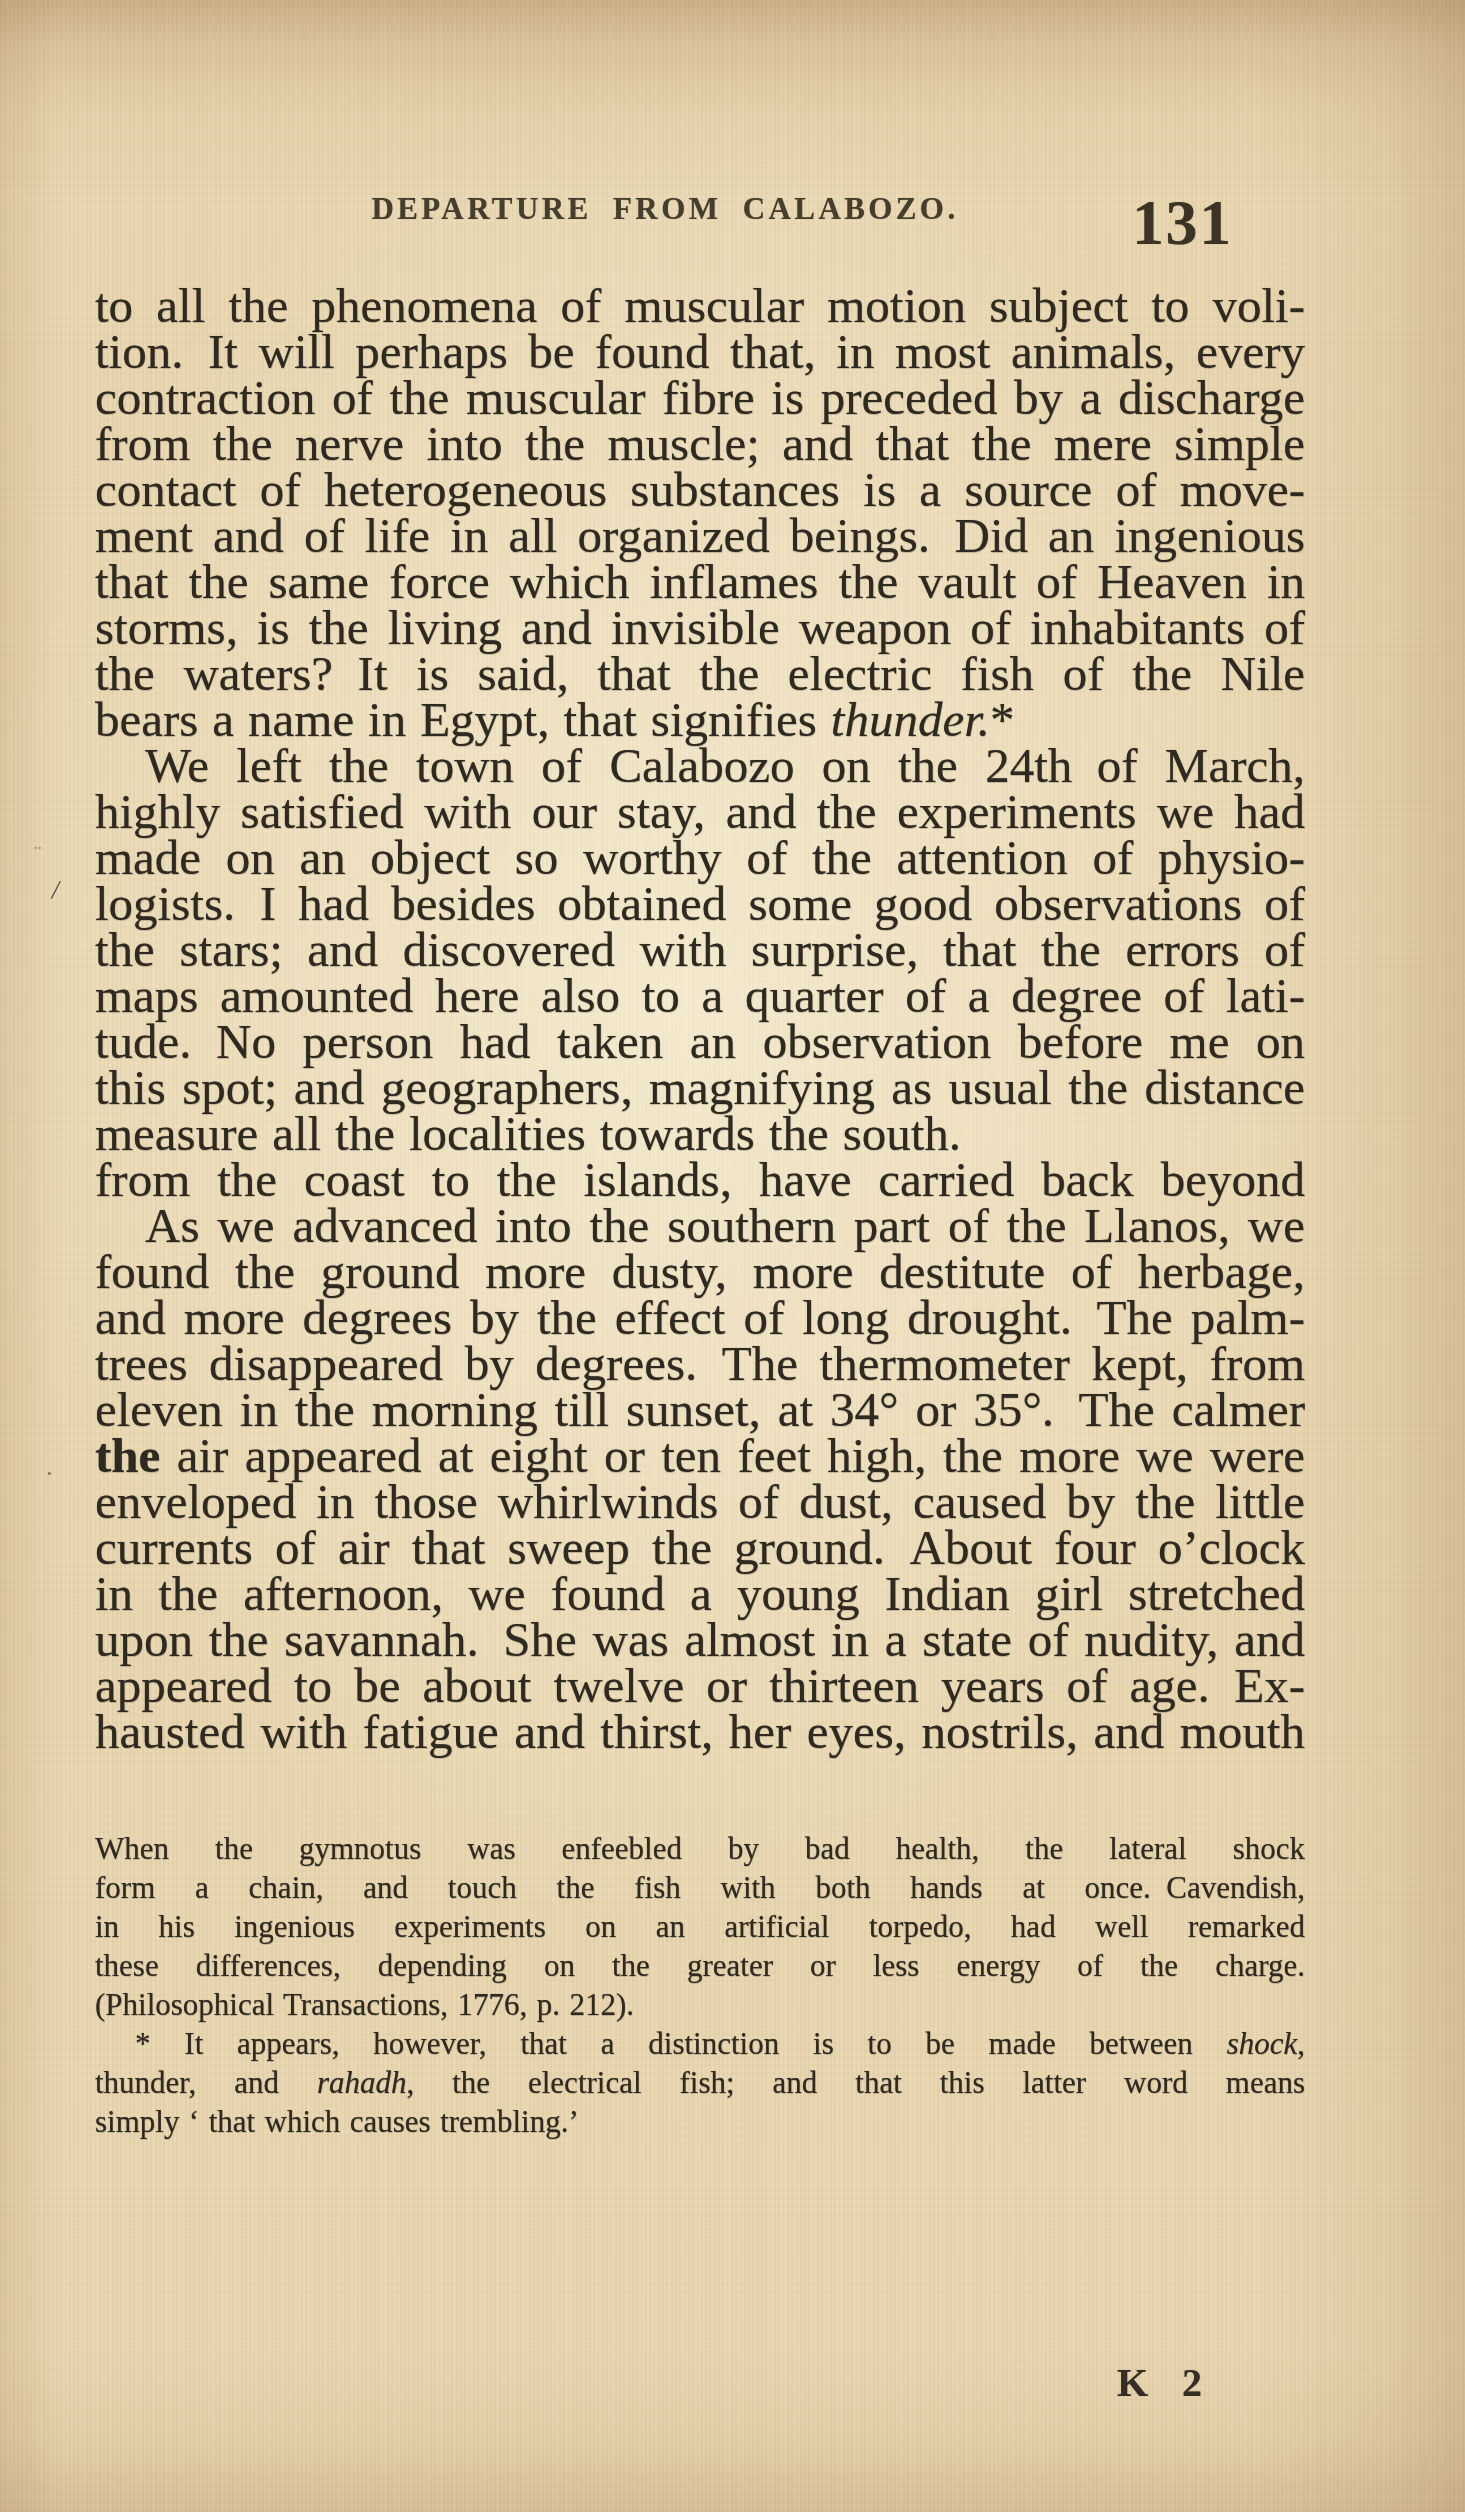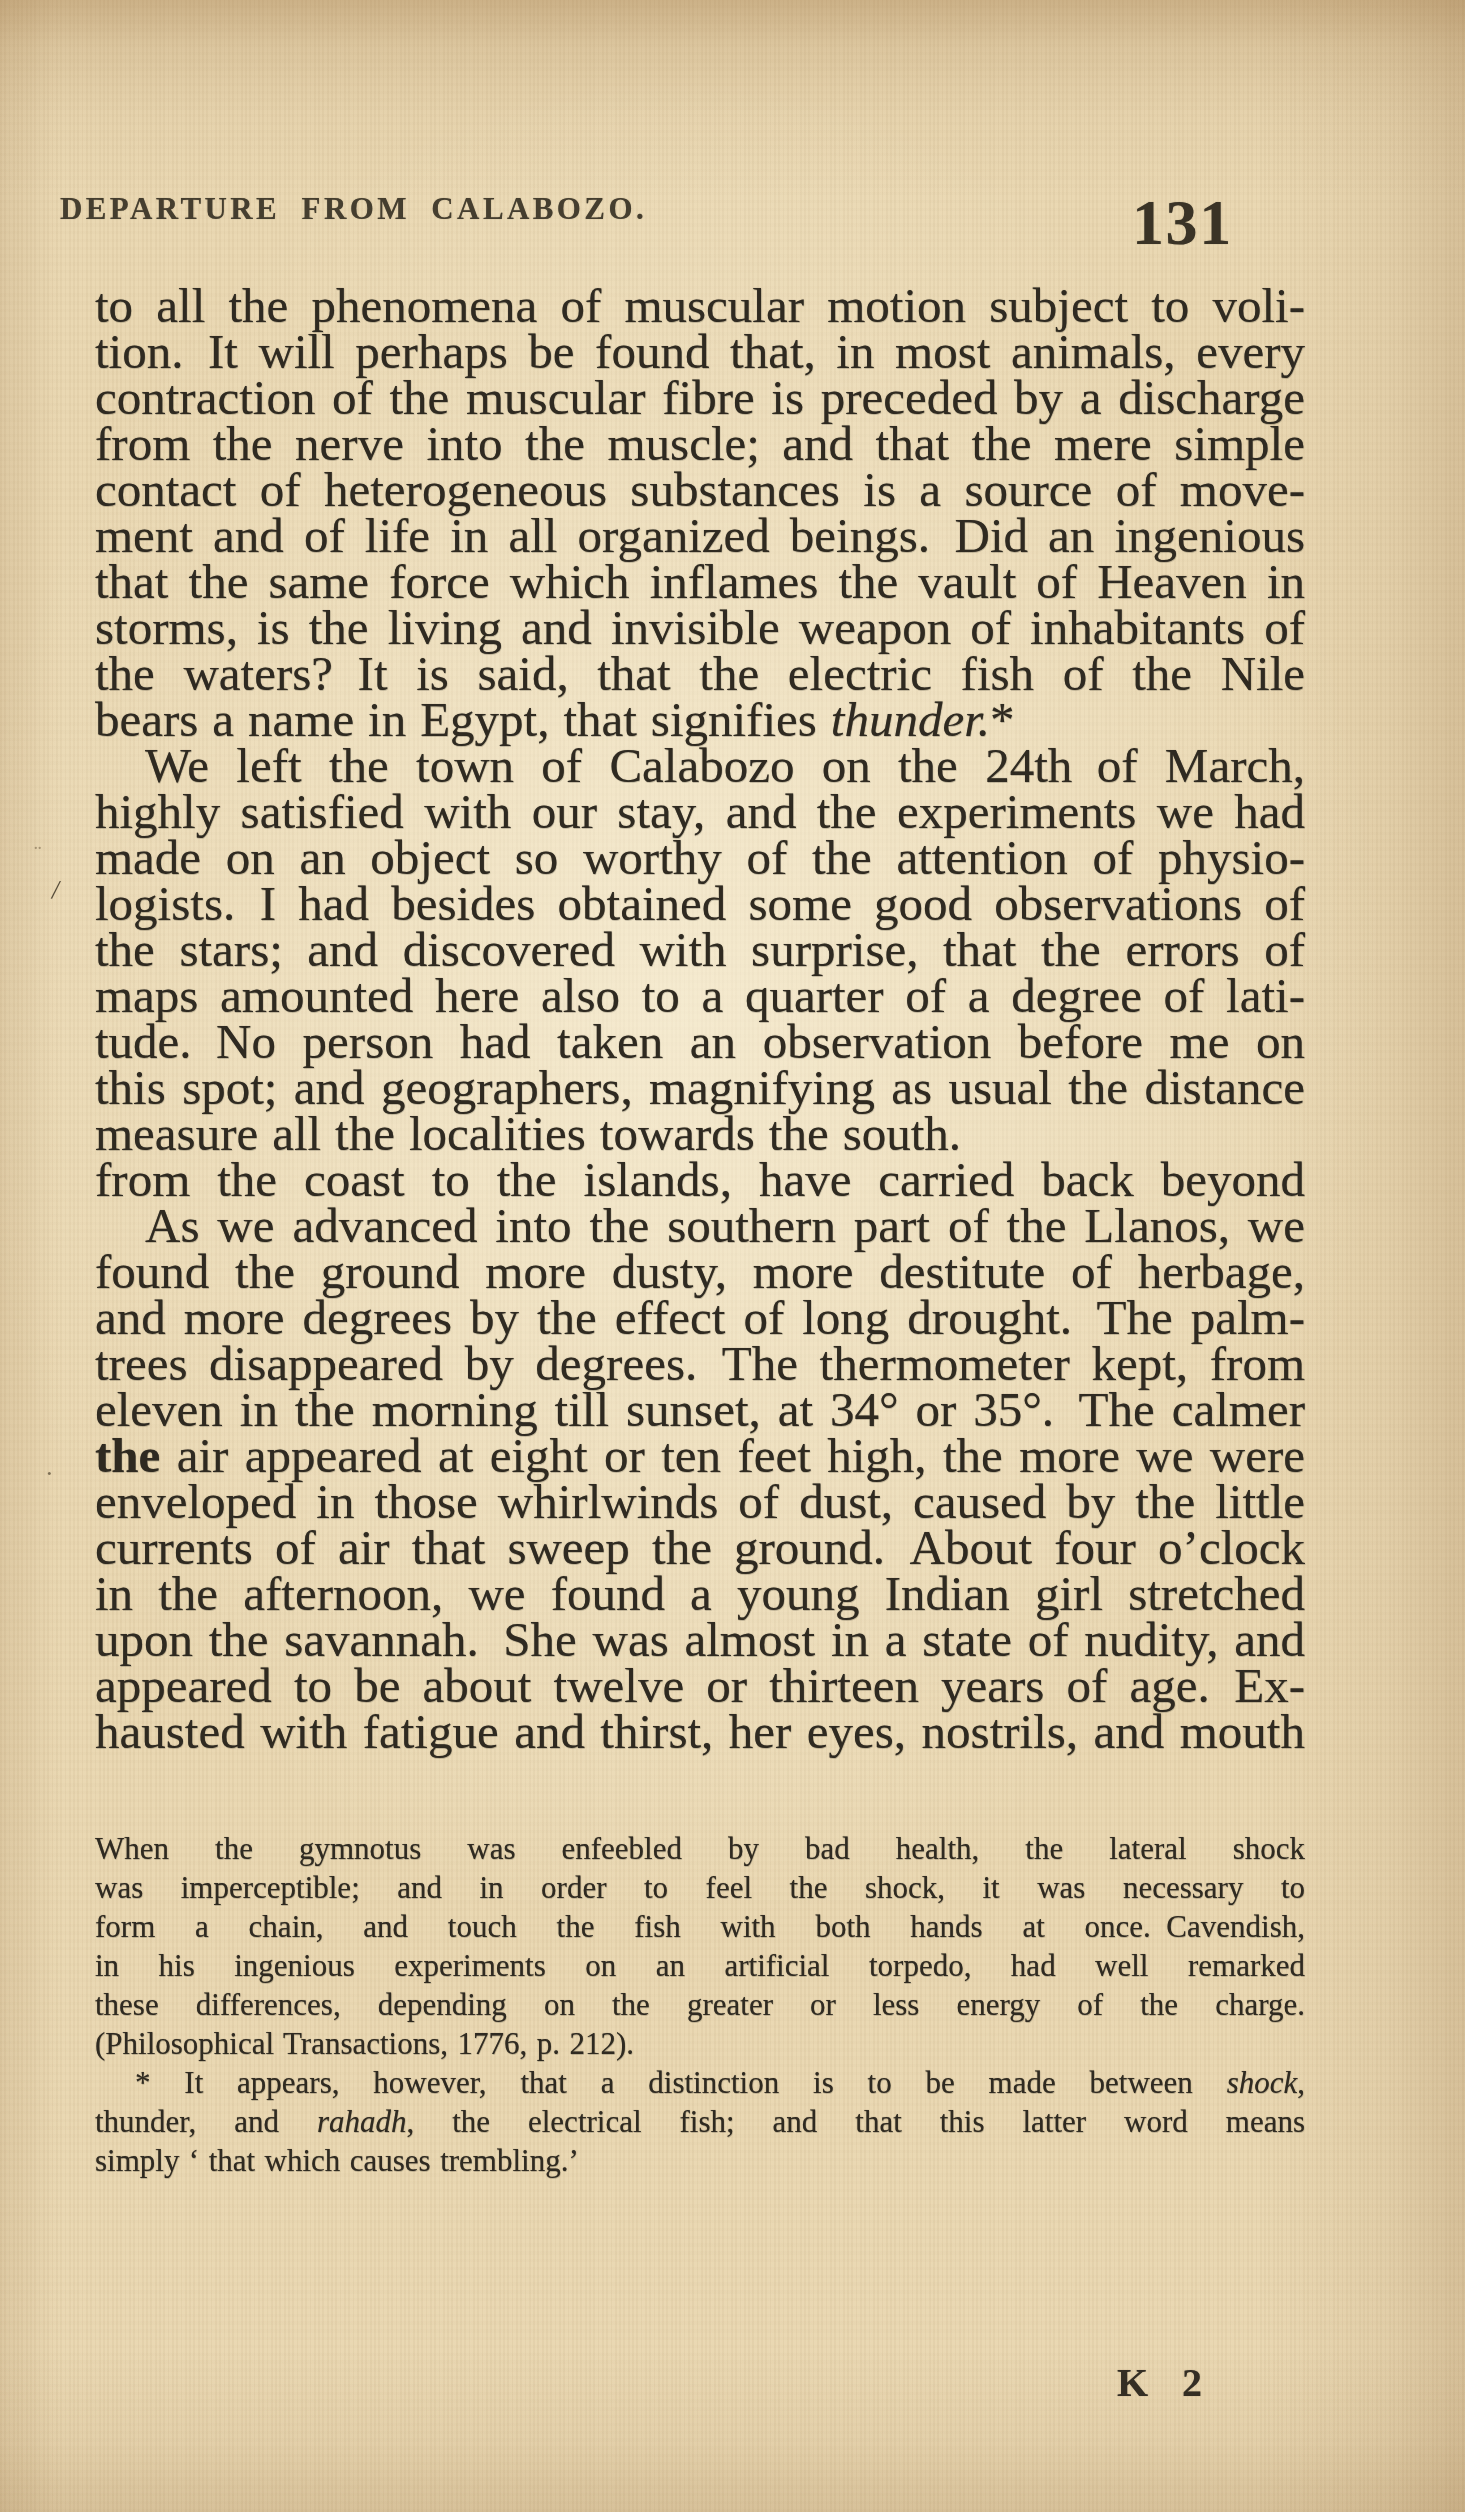--- a/index.html
+++ b/index.html
@@ -15,21 +15,21 @@
       linear-gradient(270deg, rgba(135,95,50,0.20) 0px, rgba(135,95,50,0.08) 78px, rgba(135,95,50,0) 207px),
       repeating-linear-gradient(90deg, rgba(115,82,45,0.045) 0px, rgba(115,82,45,0.045) 1.7px, rgba(255,245,220,0.035) 1.7px, rgba(255,245,220,0.035) 4.3px),
       repeating-linear-gradient(0deg, rgba(120,88,48,0.02) 0px, rgba(120,88,48,0.02) 3.4px, rgba(0,0,0,0) 3.4px, rgba(0,0,0,0) 7.8px),
       #e9d7b1;
     font-family:"Liberation Serif","DejaVu Serif",serif;
     color:#2f2a21;
   }
   .content{position:absolute;left:95px;top:0;width:1210px;height:100%;}
   .header-row{position:absolute;top:191px;left:0;width:100%;height:52px;}
   .running-title{
-    display:block;transform:translateX(-35px);
+    display:block;text-align:center;transform:translateX(-35px);
     font-size:31px;font-weight:700;letter-spacing:3.4px;word-spacing:10.3px;
     color:#453e2f;text-shadow:0 0 0.9px rgba(62,54,38,0.5);
   }
   .page-number{
     position:absolute;right:72px;top:-5.2px;
     font-size:64px;font-weight:700;letter-spacing:1.7px;color:#3a3326;
     text-shadow:0 0 0.9px rgba(58,51,38,0.5);
   }
   .body-text{position:absolute;top:283px;left:0;width:100%;}
   .footnotes{position:absolute;top:1829px;left:0;width:100%;}
@@ -94,21 +94,20 @@
         <div class="text-line body-line"><span>enveloped in those whirlwinds of dust, caused by the little</span></div>
         <div class="text-line body-line"><span>currents of air that sweep the ground. About four o’clock</span></div>
         <div class="text-line body-line"><span>in the afternoon, we found a young Indian girl stretched</span></div>
         <div class="text-line body-line"><span>upon the savannah. She was almost in a state of nudity, and</span></div>
         <div class="text-line body-line"><span>appeared to be about twelve or thirteen years of age. Ex-</span></div>
         <div class="text-line body-line"><span>hausted with fatigue and thirst, her eyes, nostrils, and mouth</span></div>
       </div>
 
     <div class="footnotes" id="footnotes">
         <div class="text-line footnote-line"><span>When the gymnotus was enfeebled by bad health, the lateral shock</span></div>
-        <div class="text-line footnote-line"><span>was imperceptible; and in order to feel the shock, it was necessary to</span></div>
         <div class="text-line footnote-line"><span>form a chain, and touch the fish with both hands at once. Cavendish,</span></div>
         <div class="text-line footnote-line"><span>in his ingenious experiments on an artificial torpedo, had well remarked</span></div>
         <div class="text-line footnote-line"><span>these differences, depending on the greater or less energy of the charge.</span></div>
         <div class="text-line footnote-line ragged"><span>(Philosophical Transactions, 1776, p. 212).</span></div>
         <div class="text-line footnote-line indent"><span>* It appears, however, that a distinction is to be made between </span><i>shock</i><span>,</span></div>
         <div class="text-line footnote-line"><span>thunder, and </span><i>rahadh</i><span>, the electrical fish; and that this latter word means</span></div>
         <div class="text-line footnote-line ragged"><span>simply ‘ that which causes trembling.’</span></div>
       </div>
 
     <div class="signature">K 2</div>

